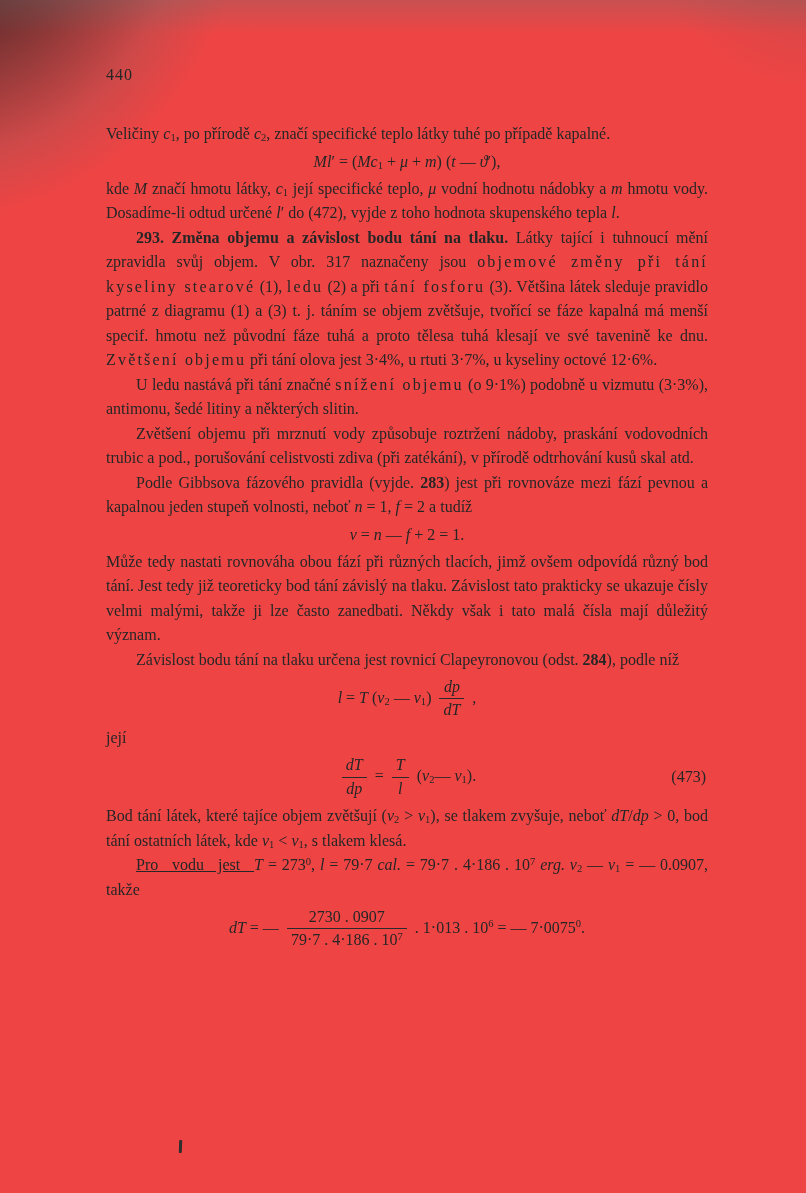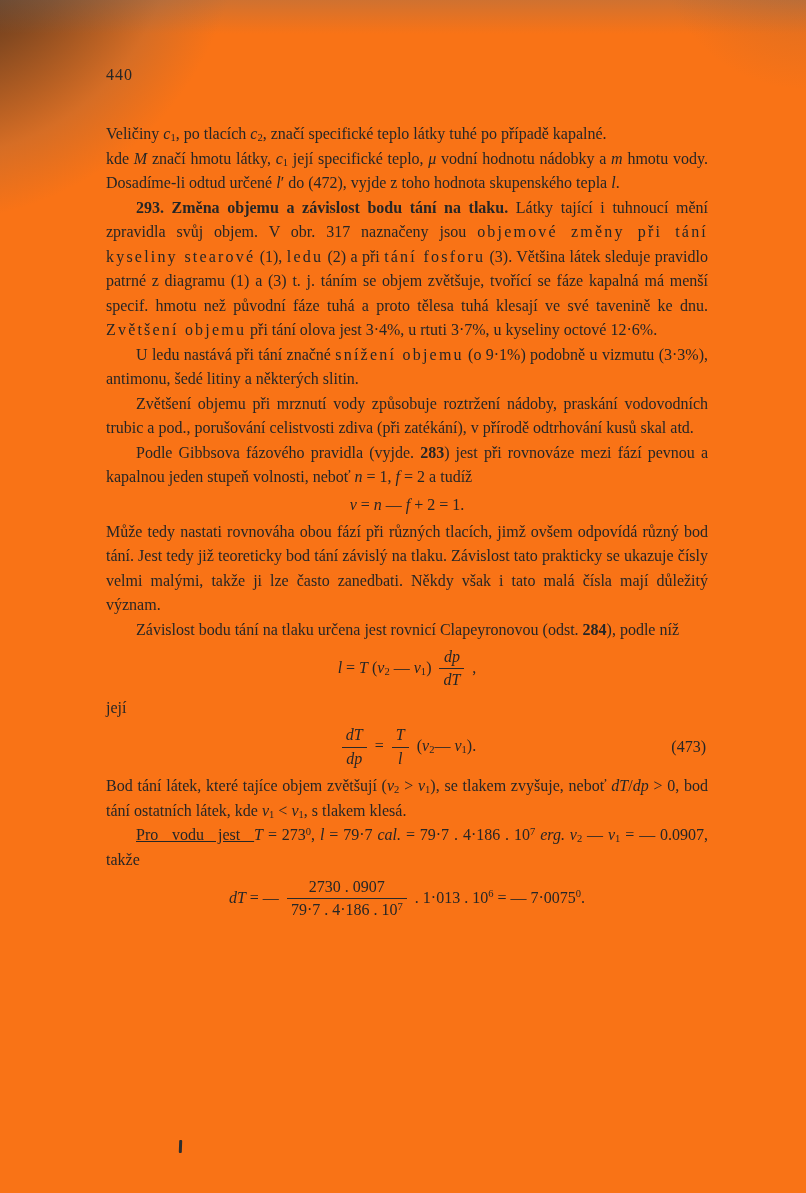--- a/index.html
+++ b/index.html
@@ -5,21 +5,21 @@
   * { box-sizing: border-box; }
   html, body { margin: 0; padding: 0; }
   body {
     width: 806px; height: 1193px;
     position: relative;
     overflow: hidden;
     background: #e8e6e0;
     font-family: "Liberation Serif", "DejaVu Serif", serif;
     color: #262626;
   }
-  .page { position: absolute; inset: 0; background: #f97316; }
+  .page { position: absolute; inset: 0; background: #ef4444; }
 
   
   .scan-shadow-topleft {
     position: absolute; top: 0; left: 0; width: 460px; height: 320px;
     background: radial-gradient(circle 400px at -70px -90px,
       rgba(15,15,15,0.92) 0%,
       rgba(40,40,40,0.55) 38%,
       rgba(90,90,90,0.22) 62%,
       rgba(0,0,0,0) 78%);
     pointer-events: none;
@@ -75,21 +75,22 @@
 <body>
 
 <div class="page">
   <div class="scan-shadow-topleft"></div>
   <div class="scan-shadow-top"></div>
   <div class="scan-shadow-topright"></div>
 
   <div class="page-number">440</div>
 
   <div class="page-content">
-      <p class="para"><span>Veličiny </span><span class="it">c</span><sub>1</sub><span>, po tlacích </span><span class="it">c</span><sub>2</sub><span>, značí specifické teplo látky tuhé po případě kapalné.</span></p>
+      <p class="para"><span>Veličiny </span><span class="it">c</span><sub>1</sub><span>, po přírodě </span><span class="it">c</span><sub>2</sub><span>, značí specifické teplo látky tuhé po případě kapalné.</span></p>
+      <div class="formula-row"><span class="formula"><span class="it">Ml</span><span>′ = (</span><span class="it">Mc</span><sub>1</sub><span> + </span><span class="it">μ</span><span> + </span><span class="it">m</span><span>) (</span><span class="it">t</span><span> — </span><span class="it">ϑ</span><span>′),</span></span></div>
       <p class="para"><span>kde </span><span class="it">M</span><span> značí hmotu látky, </span><span class="it">c</span><sub>1</sub><span> její specifické teplo, </span><span class="it">μ</span><span> vodní hodnotu nádobky a </span><span class="it">m</span><span> hmotu vody. Dosadíme-li odtud určené </span><span class="it">l</span><span>′</span><span> do (472), vyjde z toho hodnota skupenského tepla </span><span class="it">l</span><span>.</span></p>
       <p class="para indent"><span class="bd">293. Změna objemu a závislost bodu tání na tlaku.</span><span> Látky tající i tuhnoucí mění zpravidla svůj objem. V obr. 317 naznačeny jsou </span><span class="spaced">objemové změny při tání kyseliny stearové</span><span> (1), </span><span class="spaced">ledu</span><span> (2) a při </span><span class="spaced">tání fosforu</span><span> (3). Většina látek sleduje pravidlo patrné z diagramu (1) a (3) t. j. táním se objem zvětšuje, tvořící se fáze kapalná má menší specif. hmotu než původní fáze tuhá a proto tělesa tuhá klesají ve své tavenině ke dnu. </span><span class="spaced">Zvětšení objemu</span><span> při tání olova jest 3·4%, u rtuti 3·7%, u kyseliny octové 12·6%.</span></p>
       <p class="para indent"><span>U ledu nastává při tání značné </span><span class="spaced">snížení objemu</span><span> (o 9·1%) podobně u vizmutu (3·3%), antimonu, šedé litiny a některých slitin.</span></p>
       <p class="para indent"><span>Zvětšení objemu při mrznutí vody způsobuje roztržení nádoby, praskání vodovodních trubic a pod., porušování celistvosti zdiva (při zatékání), v přírodě odtrhování kusů skal atd.</span></p>
       <p class="para indent"><span>Podle Gibbsova fázového pravidla (vyjde. </span><span class="bd">283</span><span>) jest při rovnováze mezi fází pevnou a kapalnou jeden stupeň volnosti, neboť </span><span class="it">n</span><span> = 1, </span><span class="it">f</span><span> = 2 a tudíž</span></p>
       <div class="formula-row"><span class="formula"><span class="it">v</span><span> = </span><span class="it">n</span><span> — </span><span class="it">f</span><span> + 2 = 1.</span></span></div>
       <p class="para"><span>Může tedy nastati rovnováha obou fází při různých tlacích, jimž ovšem odpovídá různý bod tání. Jest tedy již teoreticky bod tání závislý na tlaku. Závislost tato prakticky se ukazuje čísly velmi malými, takže ji lze často zanedbati. Někdy však i tato malá čísla mají důležitý význam.</span></p>
       <p class="para indent"><span>Závislost bodu tání na tlaku určena jest rovnicí Clapeyronovou (odst. </span><span class="bd">284</span><span>), podle níž</span></p>
       <div class="formula-row"><span class="formula"><span class="it">l</span><span> = </span><span class="it">T</span><span> (</span><span class="it">v</span><sub>2</sub><span> — </span><span class="it">v</span><sub>1</sub><span>) </span><span class="frac"><span class="num"><span class="it">dp</span></span><span class="den"><span class="it">dT</span></span></span><span> ,</span></span></div>
       <p class="para"><span>její</span></p>

